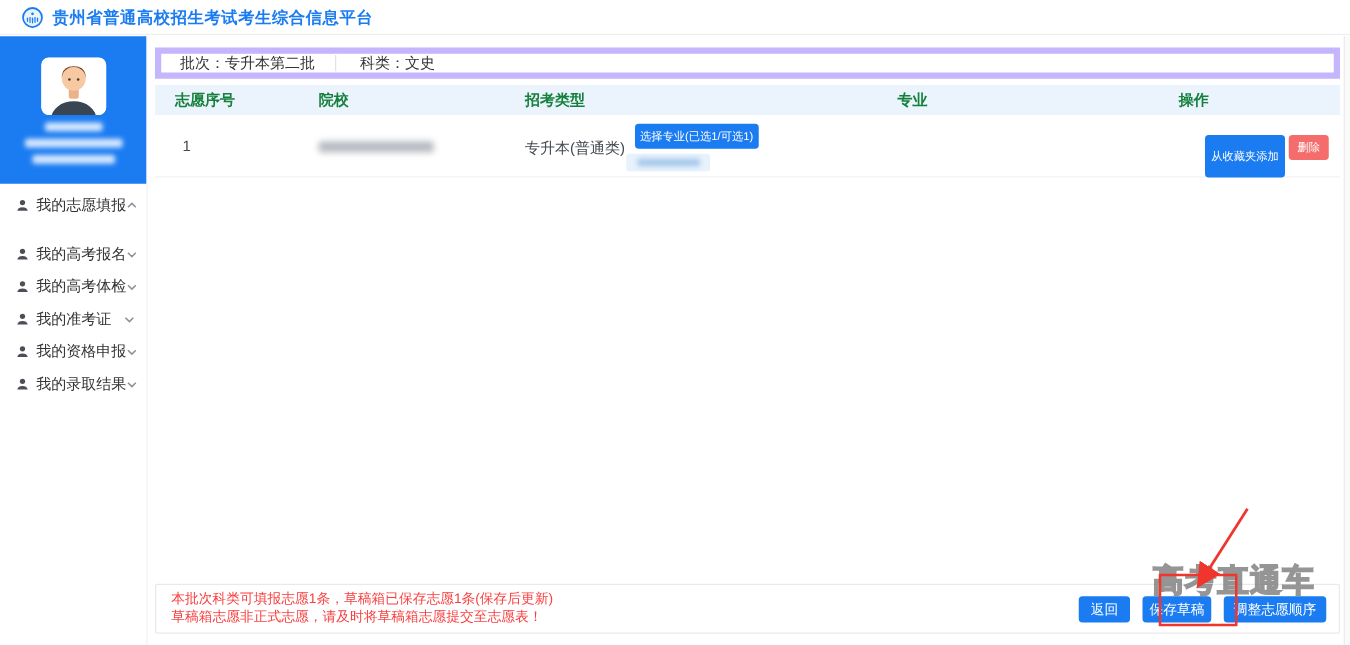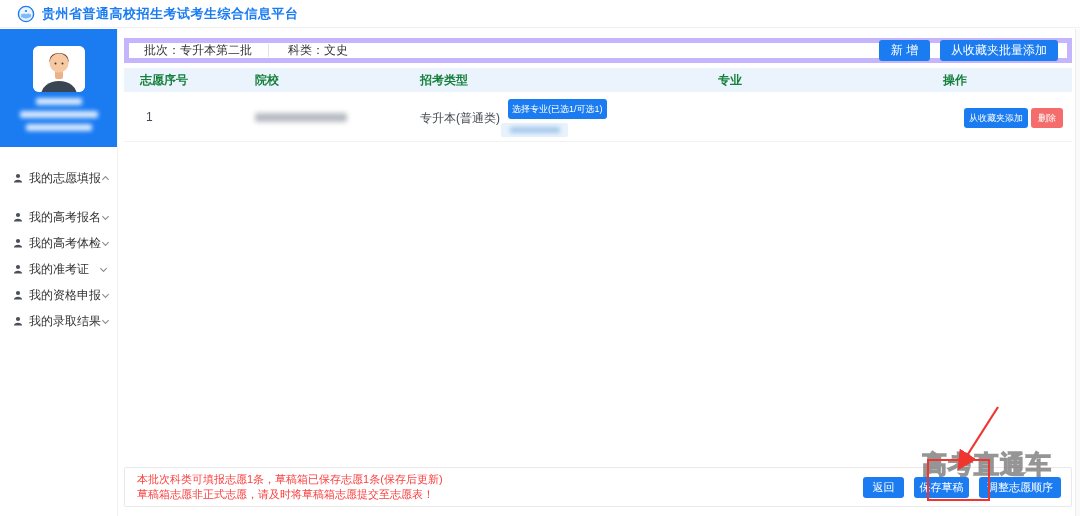--- a/index.html
+++ b/index.html
@@ -20,21 +20,21 @@
     position:absolute; left:0; top:29px; width:118px; bottom:0;
     background:#fff; border-right:1px solid #f2f2f2;
   }
   .profile {
     height:118px; background:#1b7cf2;
     display:flex; flex-direction:column; align-items:center; padding-top:17px;
   }
   .avatar { width:52px; height:46px; background:#fff; border-radius:6px; overflow:hidden; }
   .redact-line { border-radius:2px; background:rgba(255,255,255,.82); filter:blur(2px); margin-top:6px; height:7px; }
   .rl1 { width:46px; } .rl2 { width:78px; } .rl3 { width:66px; }
-  .menu { padding-top:18px; }
+  .menu { padding-top:4px; }
   .menu-group {
     height:26px; display:flex; align-items:center; padding:0 9px 0 13px;
     font-size:12px; color:#333; cursor:pointer;
   }
   .menu-group .glabel { flex:1; margin-left:6px; white-space:nowrap; }
   .menu-sub { padding:1px 0 3px; }
   .menu-sub-item {
     height:23px; line-height:23px; padding-left:36px; font-size:12px;
     color:#606673; cursor:pointer; white-space:nowrap;
   }
@@ -69,21 +69,21 @@
   }
   .r-seq { position:absolute; left:22px; top:18px; }
   .r-college-redact { position:absolute; left:131px; top:21px; width:92px; height:9px; background:#b7bbc2; filter:blur(2.5px); border-radius:2px; }
   .r-type { position:absolute; left:296px; top:18px; }
   .btn-select-major { position:absolute; left:384px; top:7px; height:20px; padding:0 4px; font-size:9px; border-radius:3px; }
   .major-chip {
     position:absolute; left:377px; top:31px; width:67px; height:14px;
     background:#e7f2fc; border-radius:2px; display:flex; align-items:center; justify-content:center;
   }
   .major-chip .chip-redact { width:50px; height:6px; background:#a6c7eb; filter:blur(2px); border-radius:2px; }
-  .btn-fav-add { position:absolute; right:44px; top:16px; height:20px; padding:3px 5px; font-size:9px; }
+  .btn-fav-add { position:absolute; right:44px; top:16px; height:20px; padding:17px 5px; font-size:9px; }
   .btn-delete { position:absolute; right:9px; top:16px; width:32px; height:20px; font-size:9px; background:#f56c6c; }
   
   .footer-bar {
     position:absolute; left:5px; top:438px; width:948px; height:40px;
     border:1px solid #e9e9e9; border-radius:2px; background:#fff;
     display:flex; align-items:center;
   }
   .notice { margin-left:12px; font-size:11px; line-height:15px; color:#f93f3f; }
   .footer-btns { margin-left:auto; margin-right:10px; display:flex; gap:10px; }
   .btn-back { width:41px; height:21px; font-size:11px; }
@@ -233,24 +233,20 @@
     </div>
   </div>
 </div>
 
 <div class="main">
 
   <div class="toolbar">
     <span>批次：专升本第二批</span>
     <span class="toolbar-divider"></span>
     <span>科类：文史</span>
-    <span class="toolbar-btns">
-      <button class="btn btn-add">新 增</button>
-      <button class="btn btn-batch-add">从收藏夹批量添加</button>
-    </span>
   </div>
 
   <div class="thead">
     <span class="h-seq">志愿序号</span>
     <span class="h-college">院校</span>
     <span class="h-type">招考类型</span>
     <span class="h-major">专业</span>
     <span class="h-ops">操作</span>
   </div>
 

